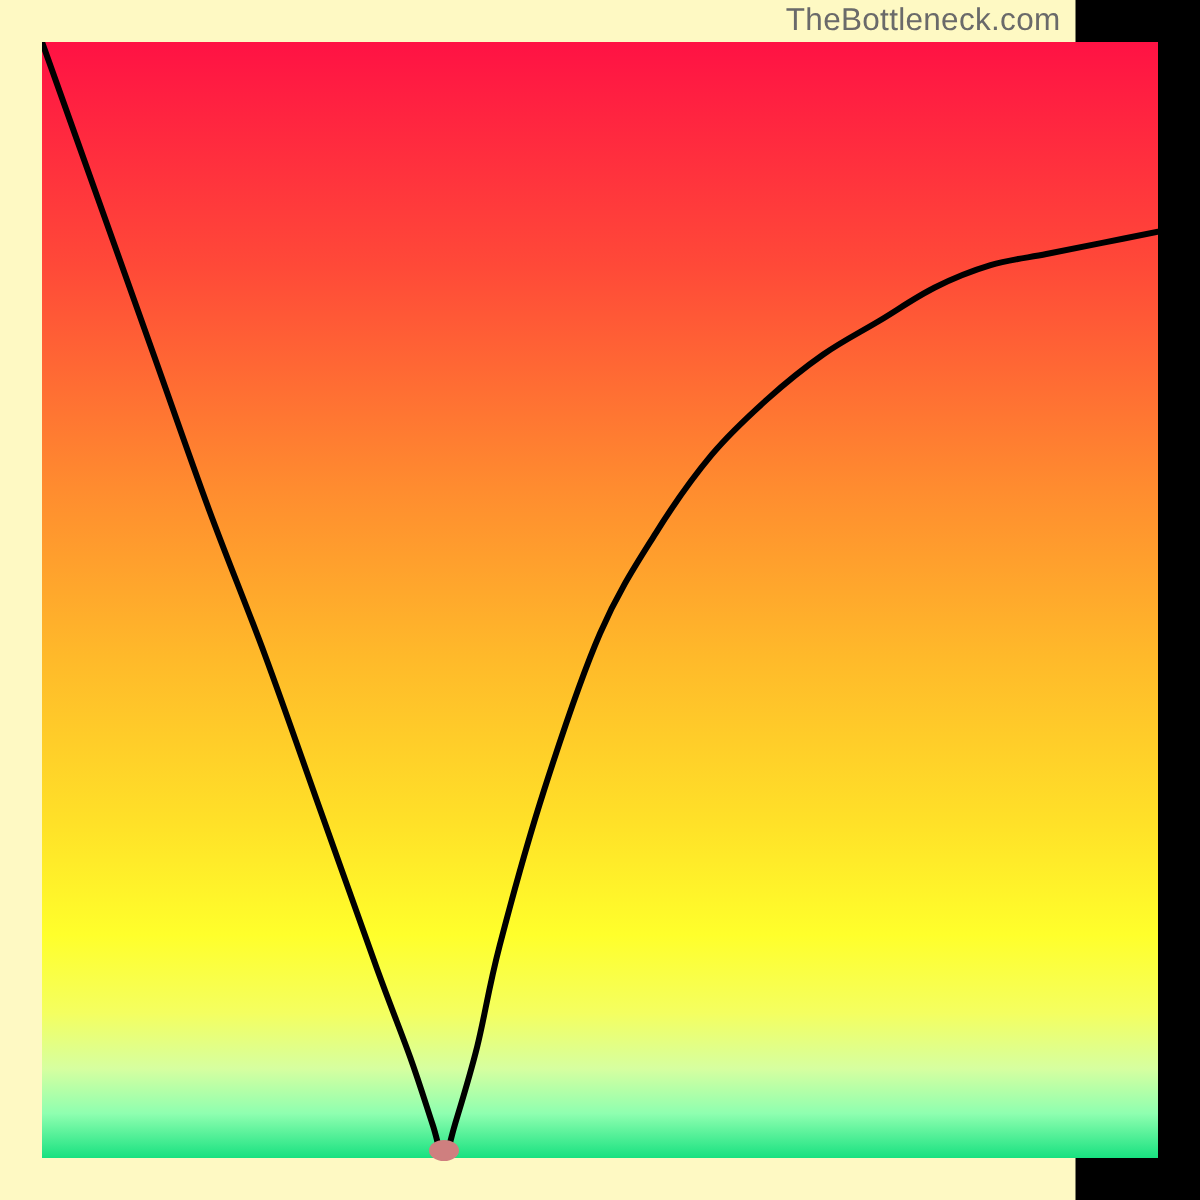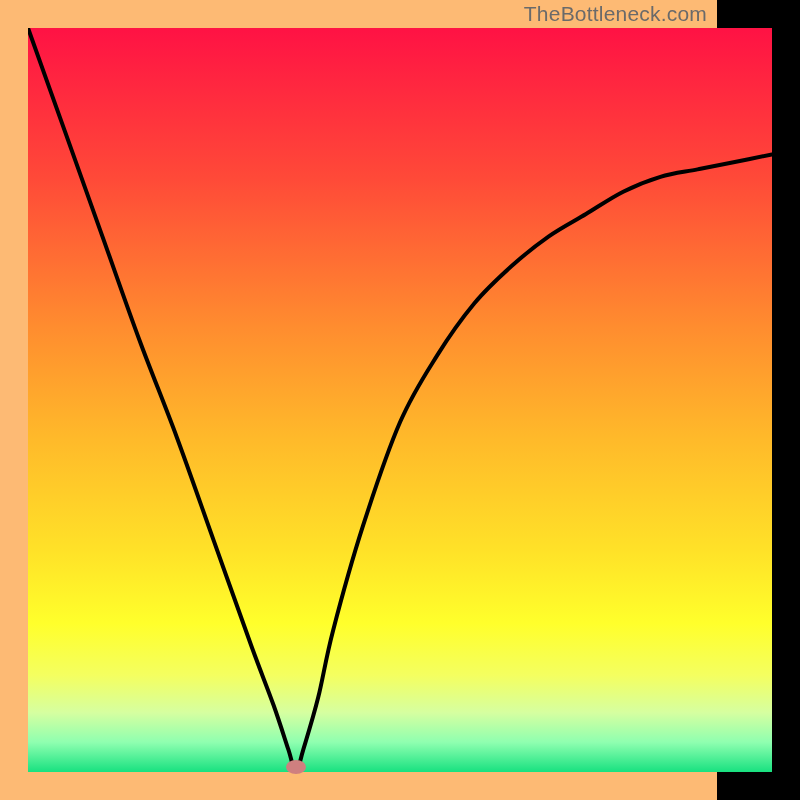--- a/index.html
+++ b/index.html
@@ -10,21 +10,21 @@
     background: #000;
     font-family: Arial, Helvetica, sans-serif;
     overflow: hidden;
   }
   .frame {
     position: absolute;
     left: 0;
     top: 0;
     width: 717px;
     height: 800px;
-    background: #fdba74;
+    background: #fef9c3;
   }
   .plot-area {
     position: absolute;
     left: 28px;
     top: 28px;
     width: 744px;
     height: 744px;
   }
   .gradient {
     position: absolute;

